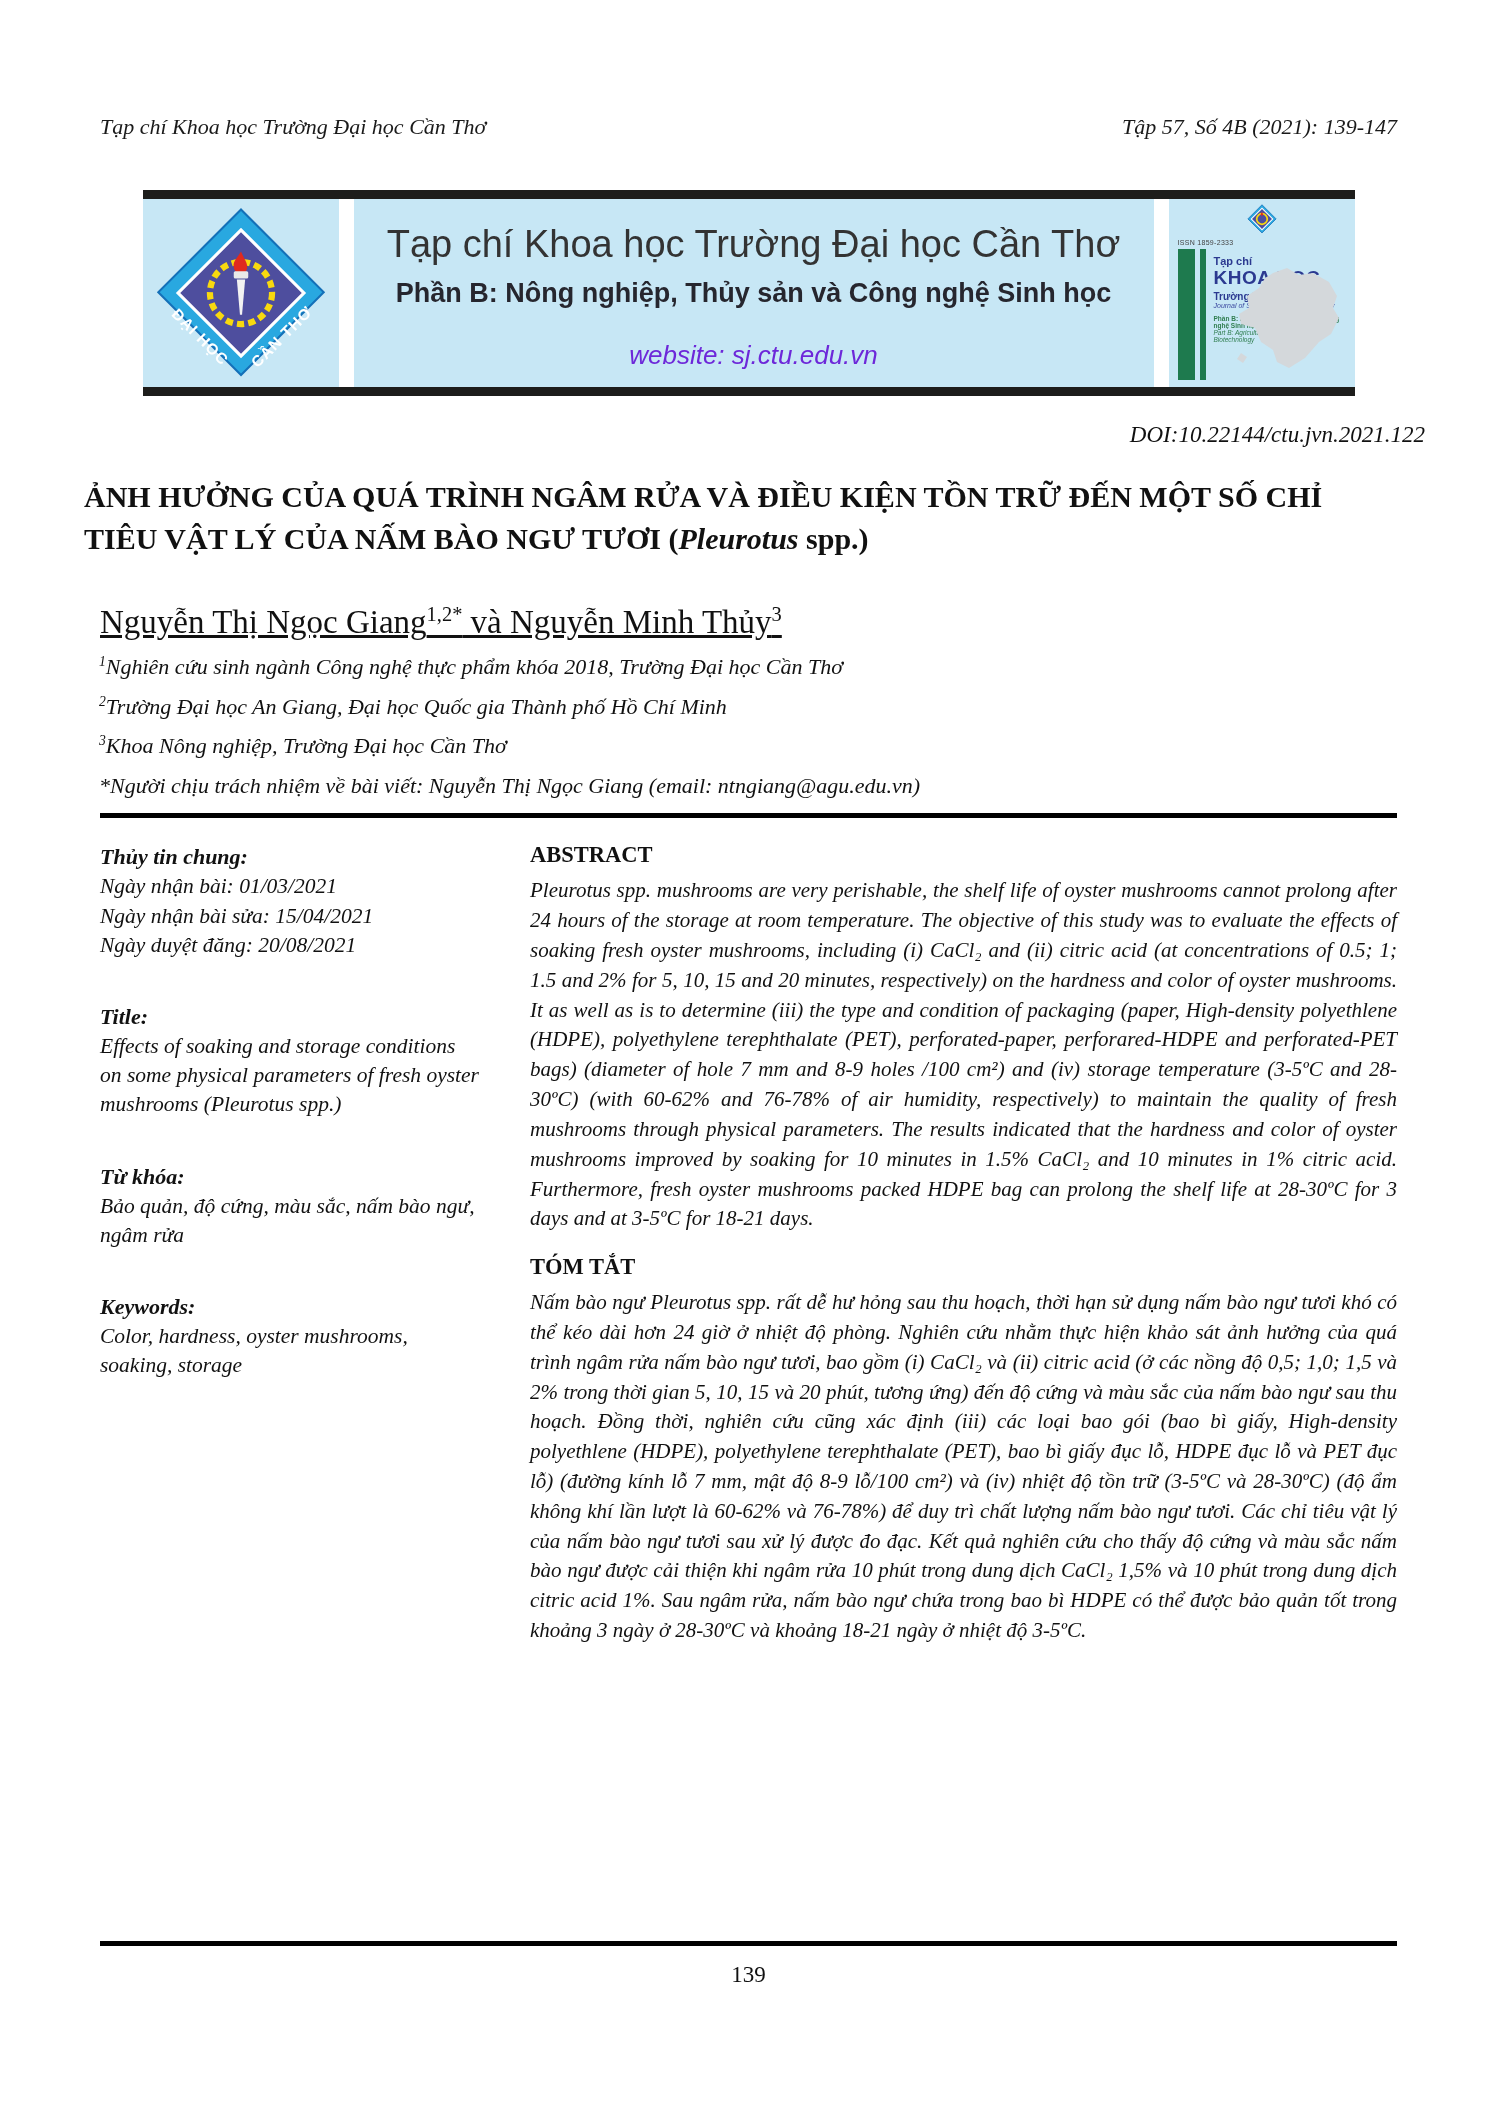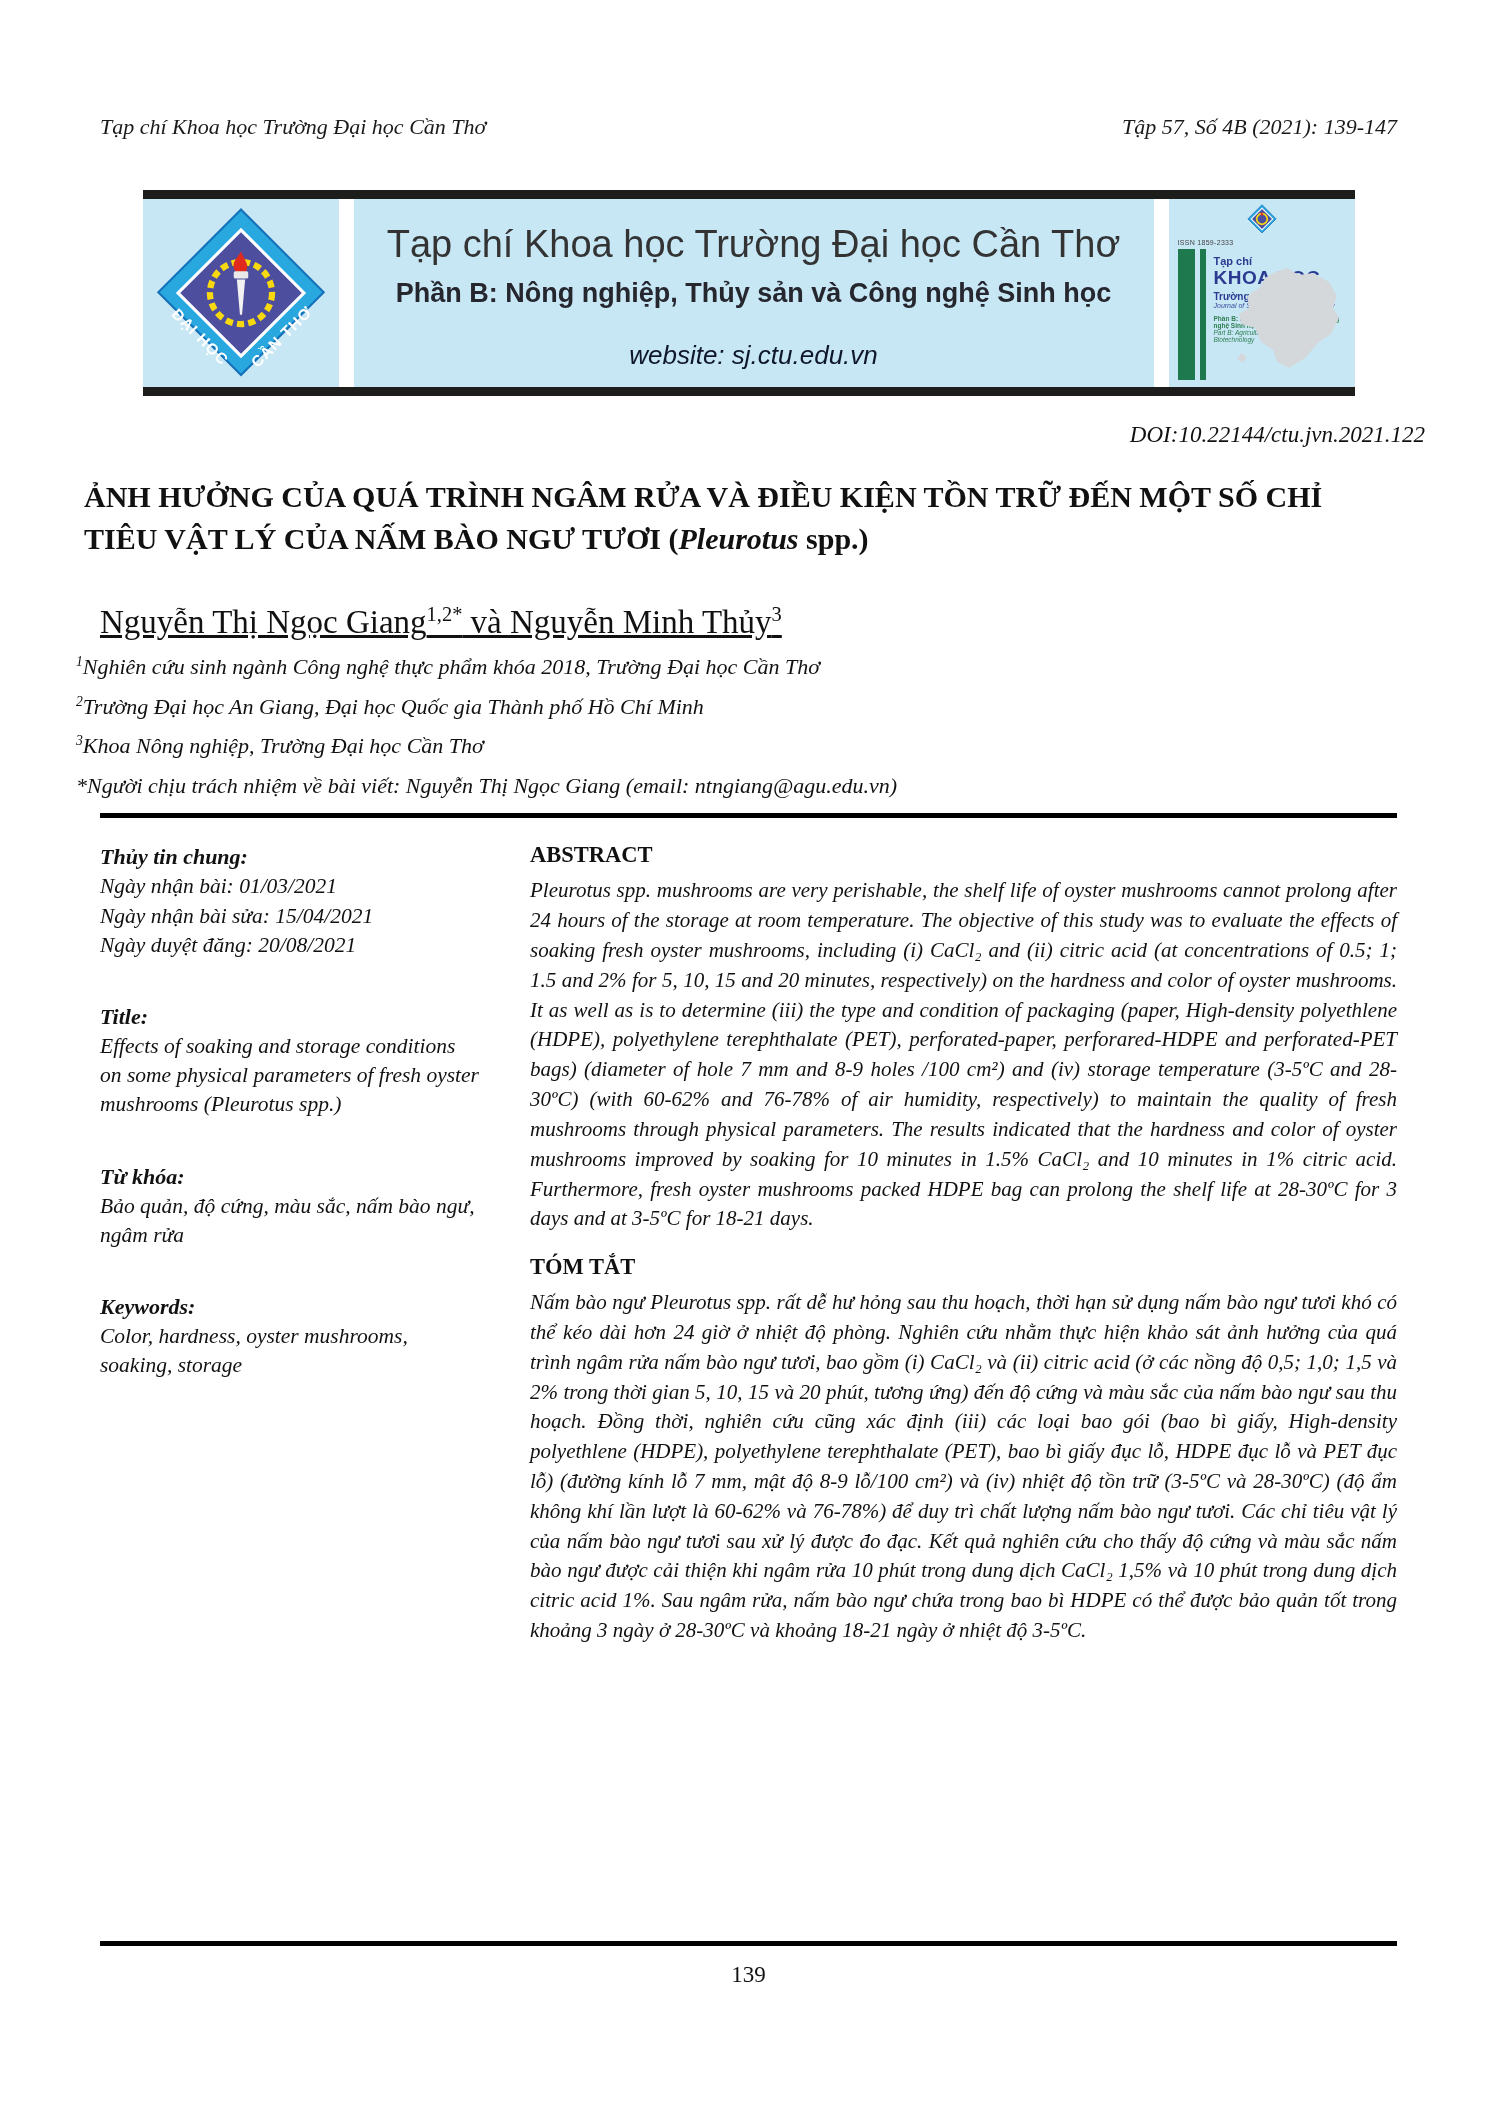--- a/index.html
+++ b/index.html
@@ -16,41 +16,41 @@
   }
   
   .banner-wrap{width:1212px;margin:50px auto 0 auto;}
   .bar{height:9px;background:#1d1d1b;}
   .banner-body{display:flex;gap:15px;background:#ffffff;height:188px;}
   .panel{background:#c7e7f5;}
   .panel-logo{width:196px;display:flex;align-items:center;justify-content:center;}
   .panel-center{flex:1;display:flex;flex-direction:column;text-align:center;padding:24px 8px 12px 8px;box-sizing:border-box;}
   .b-title{font-family:"Liberation Sans", sans-serif;font-size:38px;color:#333;}
   .b-section{font-family:"Liberation Sans", sans-serif;font-size:27px;font-weight:bold;color:#26262e;margin-top:12px;}
-  .b-web{font-family:"Liberation Sans", sans-serif;font-style:italic;font-size:26px;color:#0f172a;margin-top:auto;padding-bottom:4px;}
+  .b-web{font-family:"Liberation Sans", sans-serif;font-style:italic;font-size:26px;color:#6d28d9;margin-top:auto;padding-bottom:4px;}
   .panel-cover{width:186px;position:relative;overflow:hidden;}
   .cover-mini-logo{position:absolute;top:5px;left:50%;transform:translateX(-50%);}
   .cover-issn{position:absolute;top:40px;left:9px;font-family:"Liberation Sans", sans-serif;font-size:7px;color:#444;letter-spacing:0.3px;}
   .gbar1{position:absolute;left:9px;top:50px;bottom:7px;width:17px;background:#1e7a4e;}
   .gbar2{position:absolute;left:31px;top:50px;bottom:7px;width:6px;background:#1e7a4e;}
   .cover-text{position:absolute;left:45px;top:56px;width:135px;font-family:"Liberation Sans", sans-serif;color:#2b3990;line-height:1.12;}
   .ct1{font-size:11px;font-weight:bold;}
   .ct2{font-size:19px;font-weight:bold;letter-spacing:0.5px;}
   .ct3{font-size:10px;font-weight:bold;margin-top:2px;}
   .ct4{font-size:7px;font-style:italic;color:#3c4aa0;}
   .ct5{font-size:6.5px;color:#2f7d4f;margin-top:5px;font-weight:bold;}
   .ct6{font-size:6.5px;color:#2f7d4f;font-style:italic;}
   .cover-map{position:absolute;right:6px;bottom:12px;}
   
   .doi{text-align:right;padding:0 72px;margin-top:26px;font-style:italic;font-size:23px;}
   .a-title{padding:0 84px;margin-top:28px;font-size:30px;font-weight:bold;line-height:1.4;max-width:1270px;}
   .a-title .it{font-style:italic;}
   .authors{padding:0 100px;margin-top:44px;font-size:33px;text-decoration:underline;}
   .sup{vertical-align:super;font-size:0.62em;line-height:0;}
-  .affils{padding:0 76px;margin-top:6px;font-style:italic;font-size:22px;line-height:1.8;}
+  .affils{padding:0 99px;margin-top:6px;font-style:italic;font-size:22px;line-height:1.8;}
   .rule{margin:8px 100px 0 100px;height:5px;background:#000;}
   
   .columns{display:flex;gap:48px;padding:0 100px;margin-top:24px;}
   .col-left{width:382px;flex:0 0 382px;font-style:italic;font-size:21.5px;line-height:1.36;}
   .col-left .h{font-weight:bold;font-size:22px;margin:0;}
   .col-left .h.gap{margin-top:42px;}
   .col-right{flex:1;}
   .col-right .h{font-weight:bold;font-size:22.5px;}
   .col-right p{font-style:italic;font-size:21px;line-height:1.42;text-align:justify;margin:8px 0 0 0;}
   .col-right .h.gap{margin-top:20px;}

